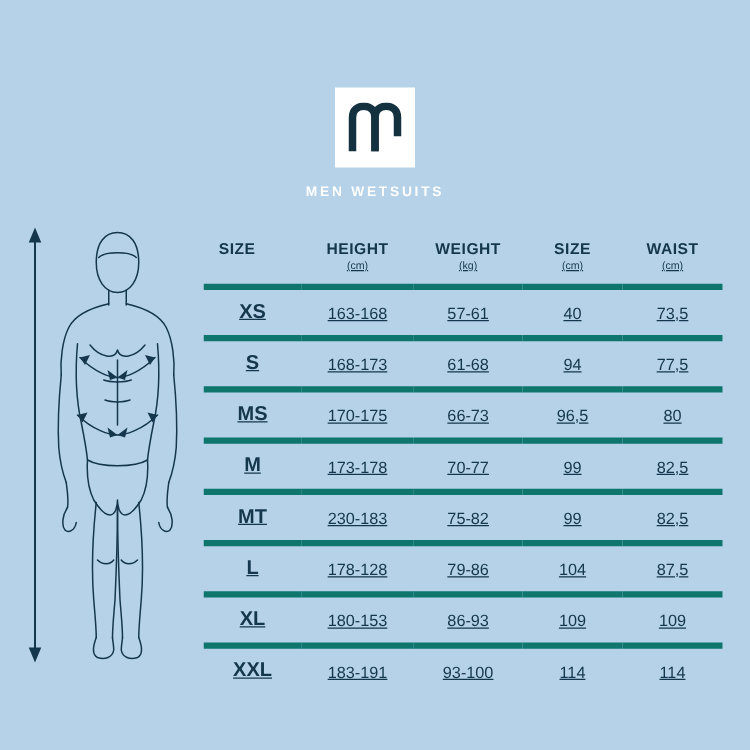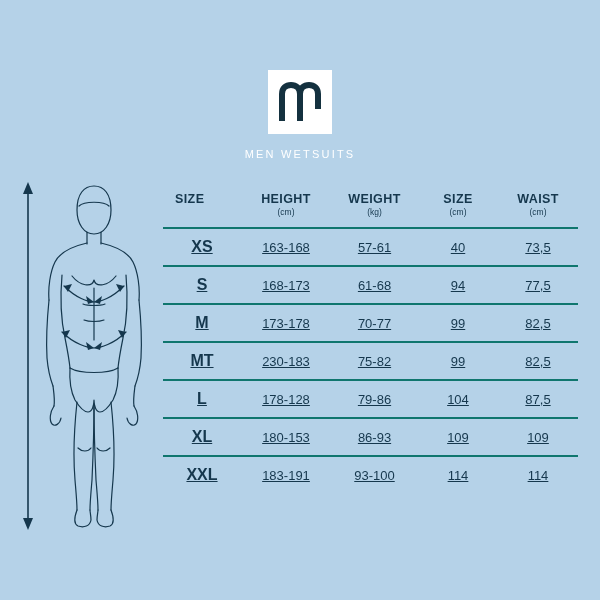--- a/index.html
+++ b/index.html
@@ -38,21 +38,21 @@
   }
 
   .brand-title {
     position: absolute;
     left: 0;
     top: 148px;
     width: 600px;
     text-align: center;
     font-size: 11px;
     letter-spacing: 2.2px;
-    font-weight: normal;
+    font-weight: bold;
     color: #ffffff;
   }
 
   
   .figure {
     position: absolute;
     left: 22px;
     top: 180px;
     width: 140px;
     height: 360px;
@@ -65,37 +65,38 @@
     top: 186px;
     width: 415px;
   }
   table.size-table {
     width: 415px;
     border-collapse: collapse;
     table-layout: fixed;
   }
   table.size-table th,
   table.size-table td {
-    border-bottom: 2px solid #0f766e;
+    border-bottom: 5px solid #0f766e;
     text-align: center;
     color: #15374d;
   }
   table.size-table thead th {
     padding: 6px 0 10px 0;
     font-size: 12.5px;
     font-weight: bold;
     letter-spacing: 0.4px;
     vertical-align: top;
   }
   table.size-table thead th .unit {
     display: block;
     font-size: 8.5px;
     font-weight: normal;
     letter-spacing: 0;
     margin-top: 1px;
+    text-decoration: underline;
   }
   table.size-table thead th.col-size {
     text-align: left;
     padding-left: 12px;
   }
   table.size-table tbody td {
     padding: 9px 0;
     font-size: 13px;
     text-decoration: underline;
   }
@@ -234,20 +235,27 @@
           <td>73,5</td>
         </tr>
         <tr>
           <td class="size-cell">S</td>
           <td>168-173</td>
           <td>61-68</td>
           <td>94</td>
           <td>77,5</td>
         </tr>
         <tr>
+          <td class="size-cell">MS</td>
+          <td>170-175</td>
+          <td>66-73</td>
+          <td>96,5</td>
+          <td>80</td>
+        </tr>
+        <tr>
           <td class="size-cell">M</td>
           <td>173-178</td>
           <td>70-77</td>
           <td>99</td>
           <td>82,5</td>
         </tr>
         <tr>
           <td class="size-cell">MT</td>
           <td>230-183</td>
           <td>75-82</td>

